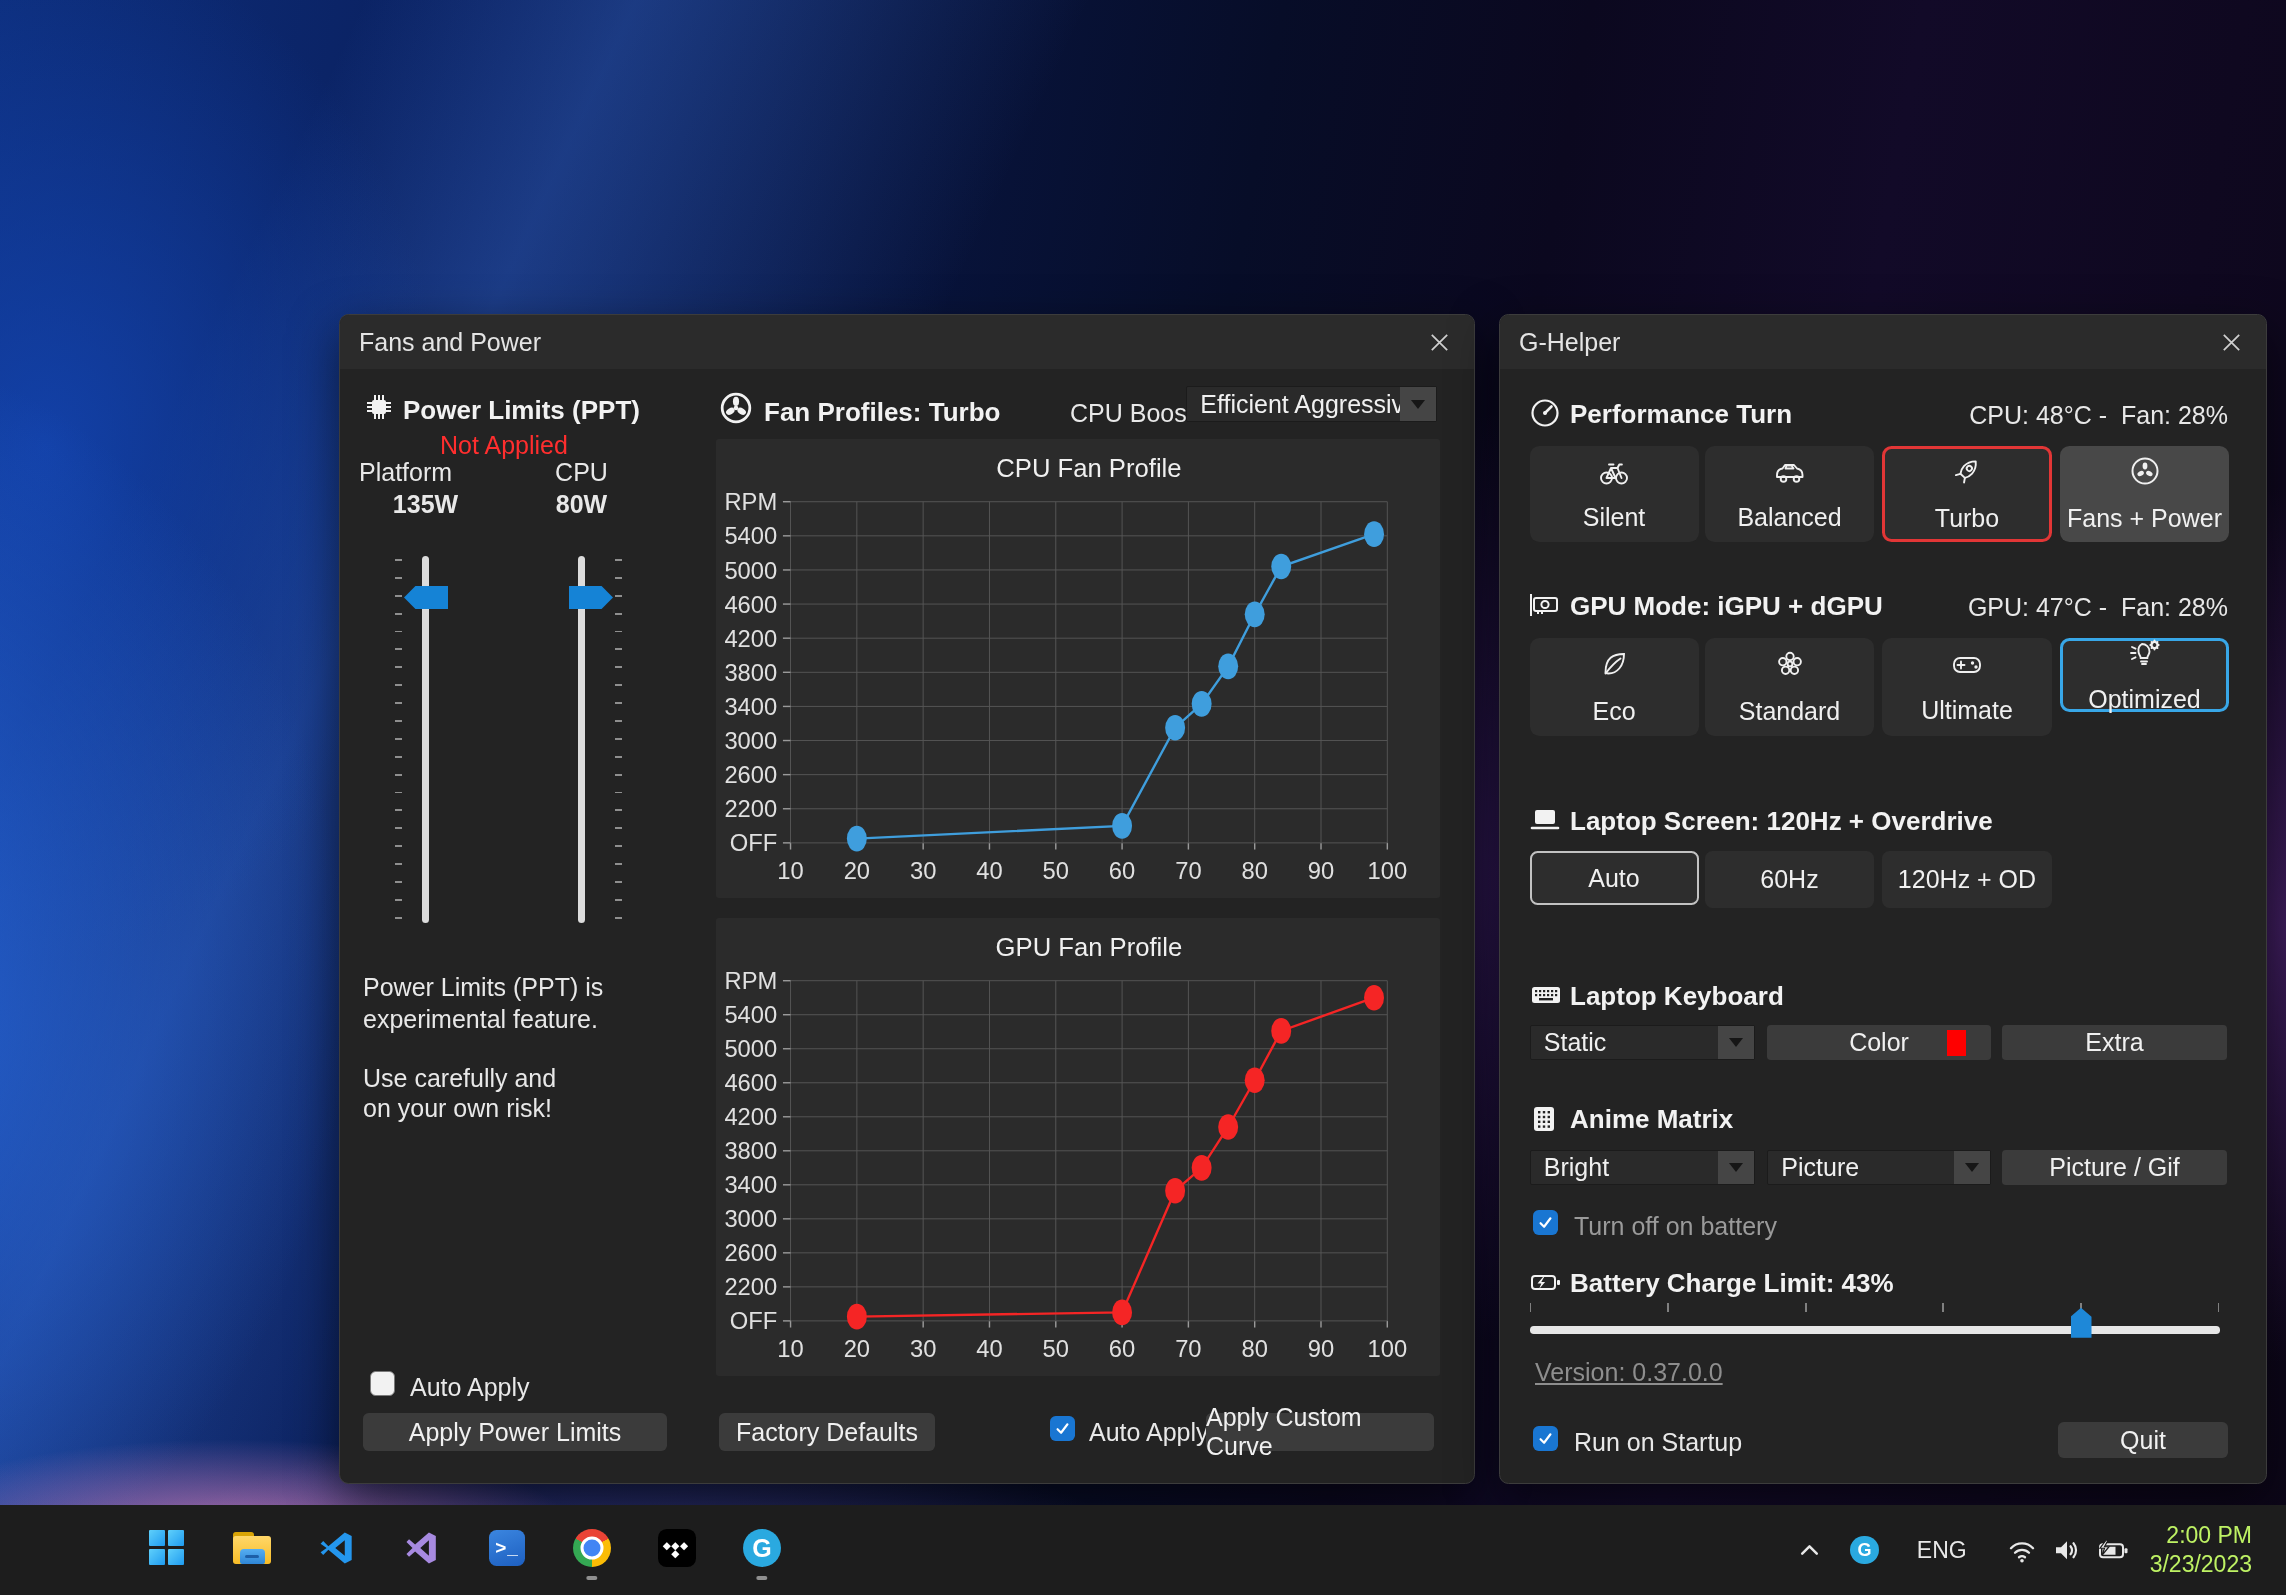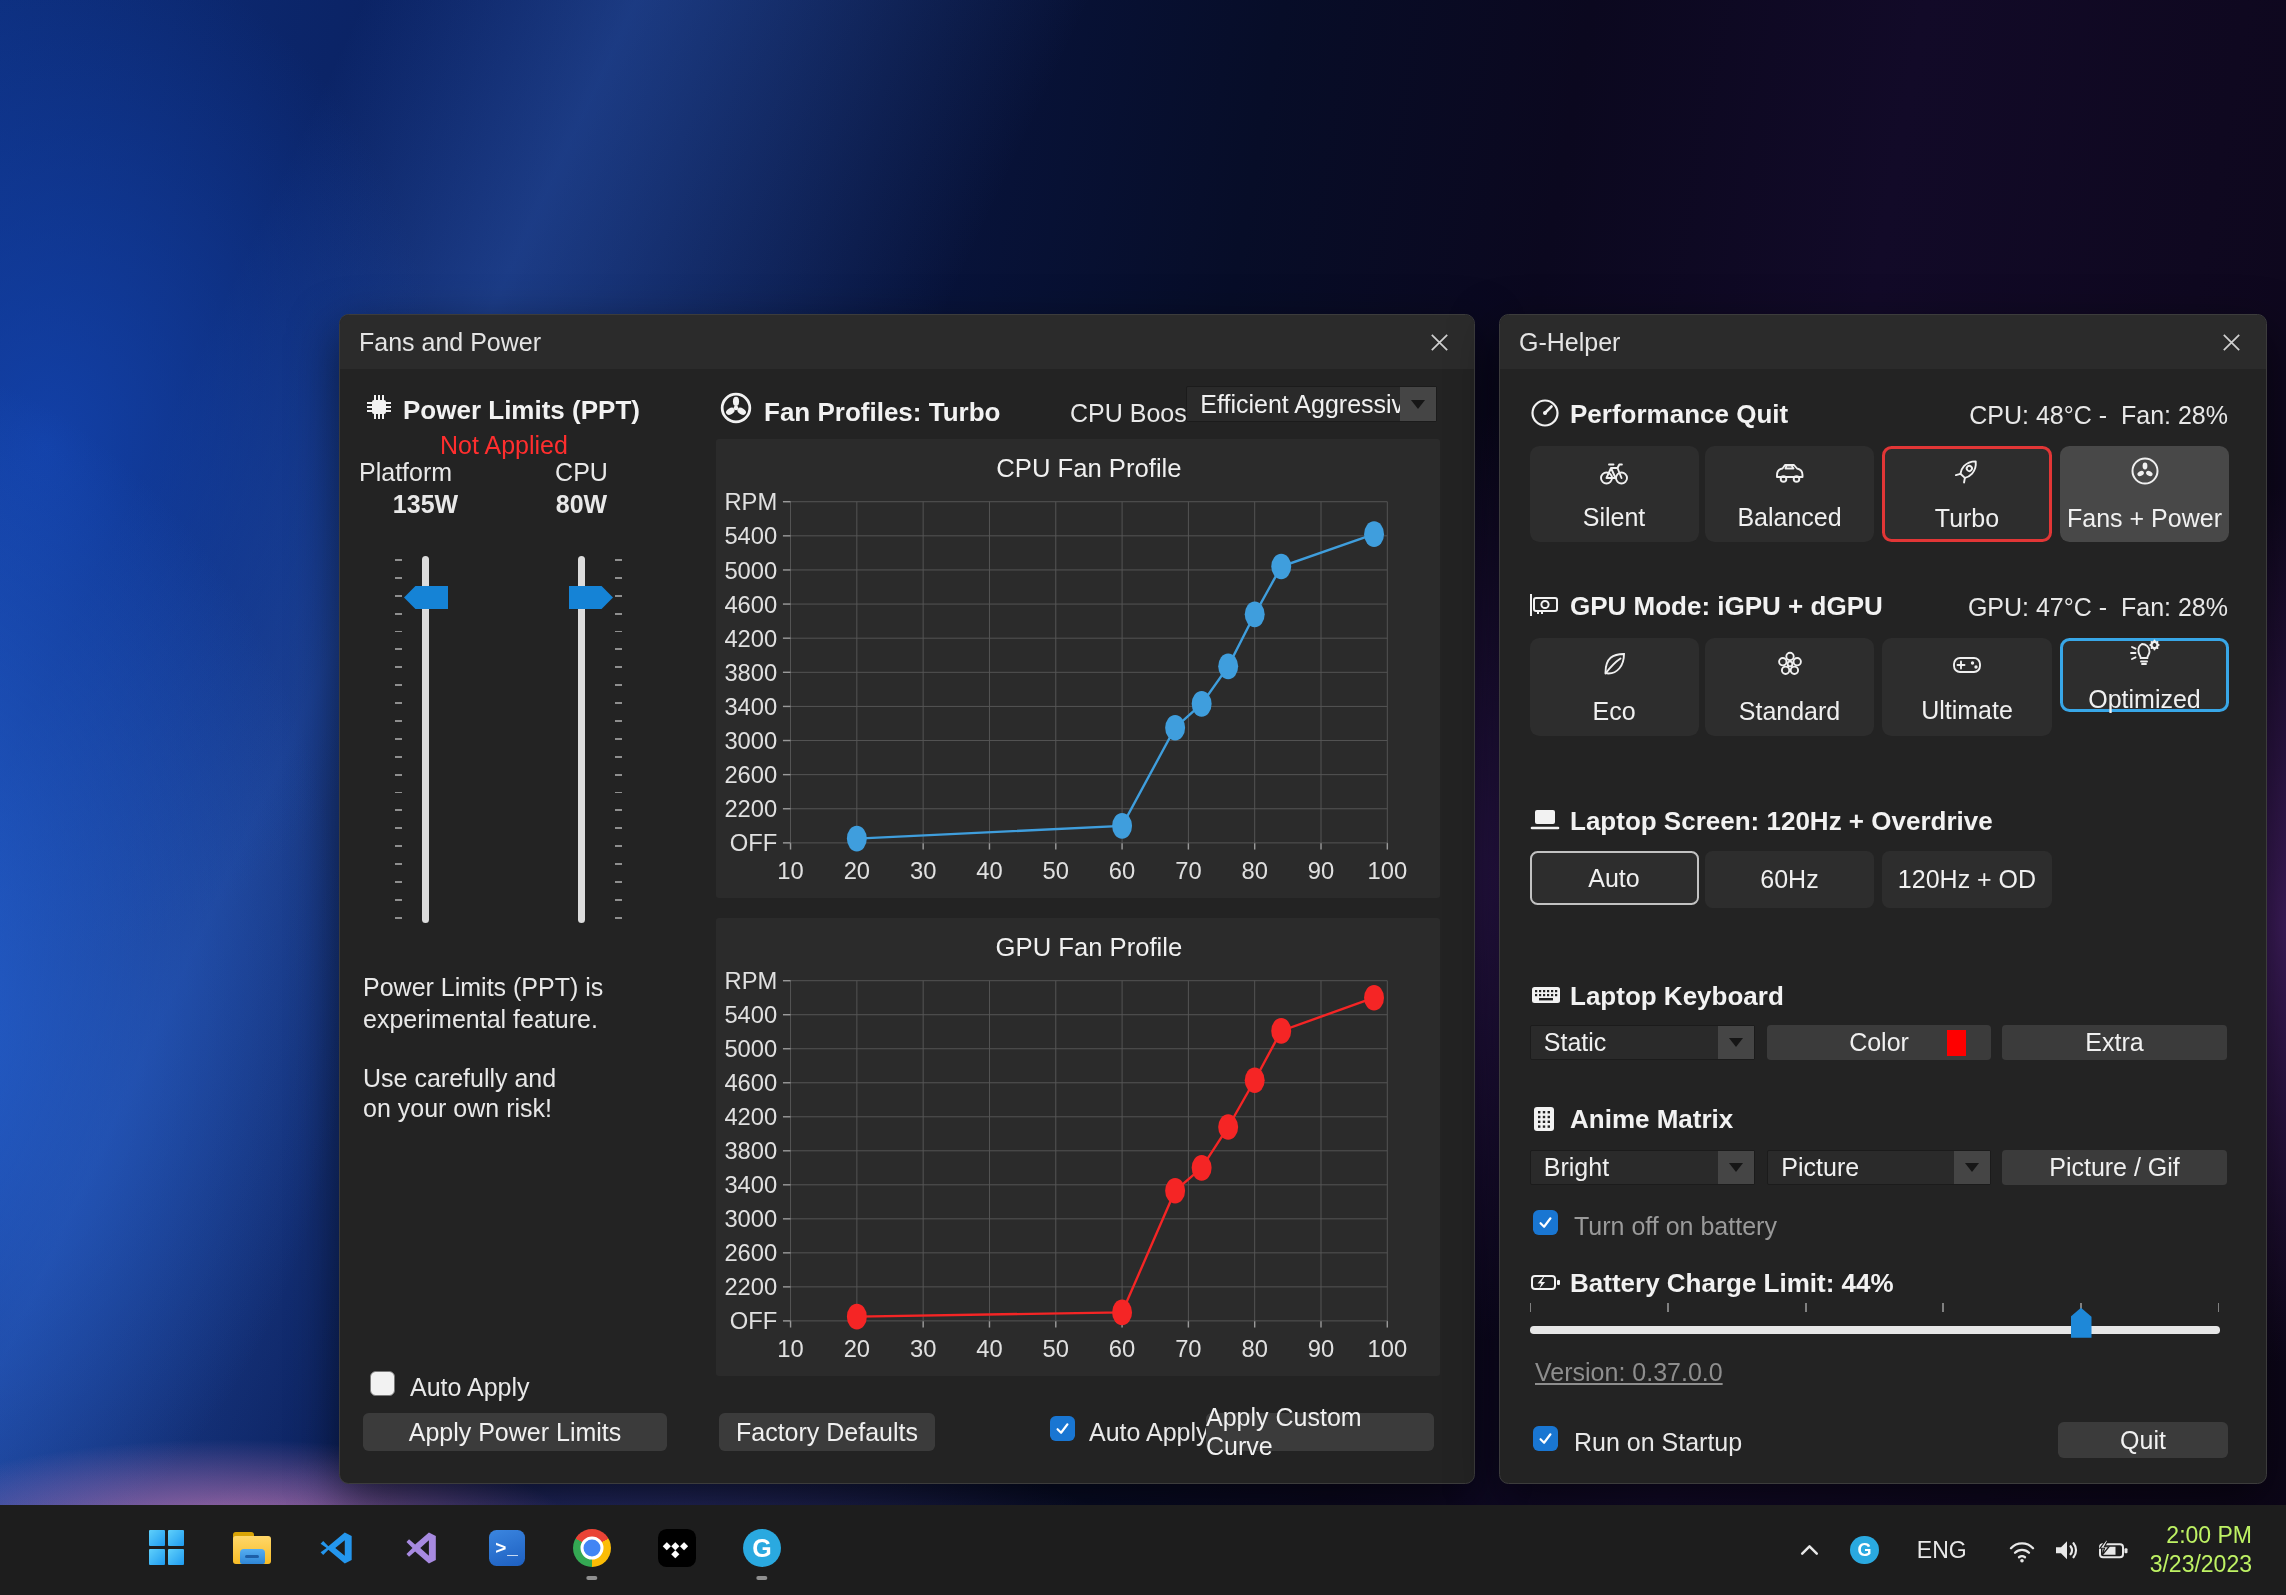--- a/index.html
+++ b/index.html
@@ -370,21 +370,21 @@
     </span>
   </div>
 
   <span class="abs" style="left:28.5px;top:82px;">
     <svg width="32" height="32" viewBox="0 0 32 32">
       <circle cx="16" cy="16" r="12.5" fill="none" stroke="#f2f2f2" stroke-width="2.2"></circle>
       <path d="M16 16 L22.5 9.5" stroke="#f2f2f2" stroke-width="2.6" stroke-linecap="round"></path>
       <circle cx="16" cy="16" r="2" fill="#f2f2f2"></circle>
     </svg>
   </span>
-  <span class="abs sec-h" style="left:70px;top:84px;">Performance Quit</span>
+  <span class="abs sec-h" style="left:70px;top:84px;">Performance Turn</span>
   <span class="abs pre" style="right:38px;top:86px;">CPU: 48°C -  Fan: 28%</span>
 
   <div class="mode-btn abs" style="left:29.5px;top:131px;width:169px;height:96px;">
     <span>
       <svg width="34" height="30" viewBox="0 0 32 30">
         <g fill="none" stroke="#f0f0f0" stroke-width="1.9" stroke-linecap="round" stroke-linejoin="round">
           <circle cx="8.5" cy="22" r="5.5"></circle>
             <circle cx="23.5" cy="22" r="5.5"></circle>
           <path d="M8.5 22 L13 12 H19.5 L23.5 22 M13 12 L17.5 22 H8.5"></path>
           <path d="M19.5 12 l1.8-3.5 h2.6 M11 8.5 h4.5"></path>
@@ -587,21 +587,21 @@
   </div>
   <span class="abs gray-t" style="left:74px;top:897px;">Turn off on battery</span>
 
   <span class="abs" style="left:28.5px;top:951px;">
     <svg width="34" height="32" viewBox="0 0 34 32">
       <rect x="3" y="10" width="23" height="13" rx="3" fill="none" stroke="#f2f2f2" stroke-width="2"></rect>
       <rect x="28" y="14" width="3" height="5" rx="1" fill="#f2f2f2"></rect>
       <path d="M14 11 l-5.5 6.5 h3.8 l-2.2 5.5 l6-7 h-3.8 l2.8-5 z" fill="#f2f2f2"></path>
     </svg>
   </span>
-  <span class="abs sec-h" style="left:70px;top:953px;">Battery Charge Limit: 44%</span>
+  <span class="abs sec-h" style="left:70px;top:953px;">Battery Charge Limit: 43%</span>
 
   <div class="hticks" style="left:29.5px;top:988px;width:690px;">
       <i></i>
       <i></i>
       <i></i>
       <i></i>
       <i></i>
       <i></i>
     </div>
   <div class="abs" style="left:29.5px;top:989px;width:690px;height:34px;">

